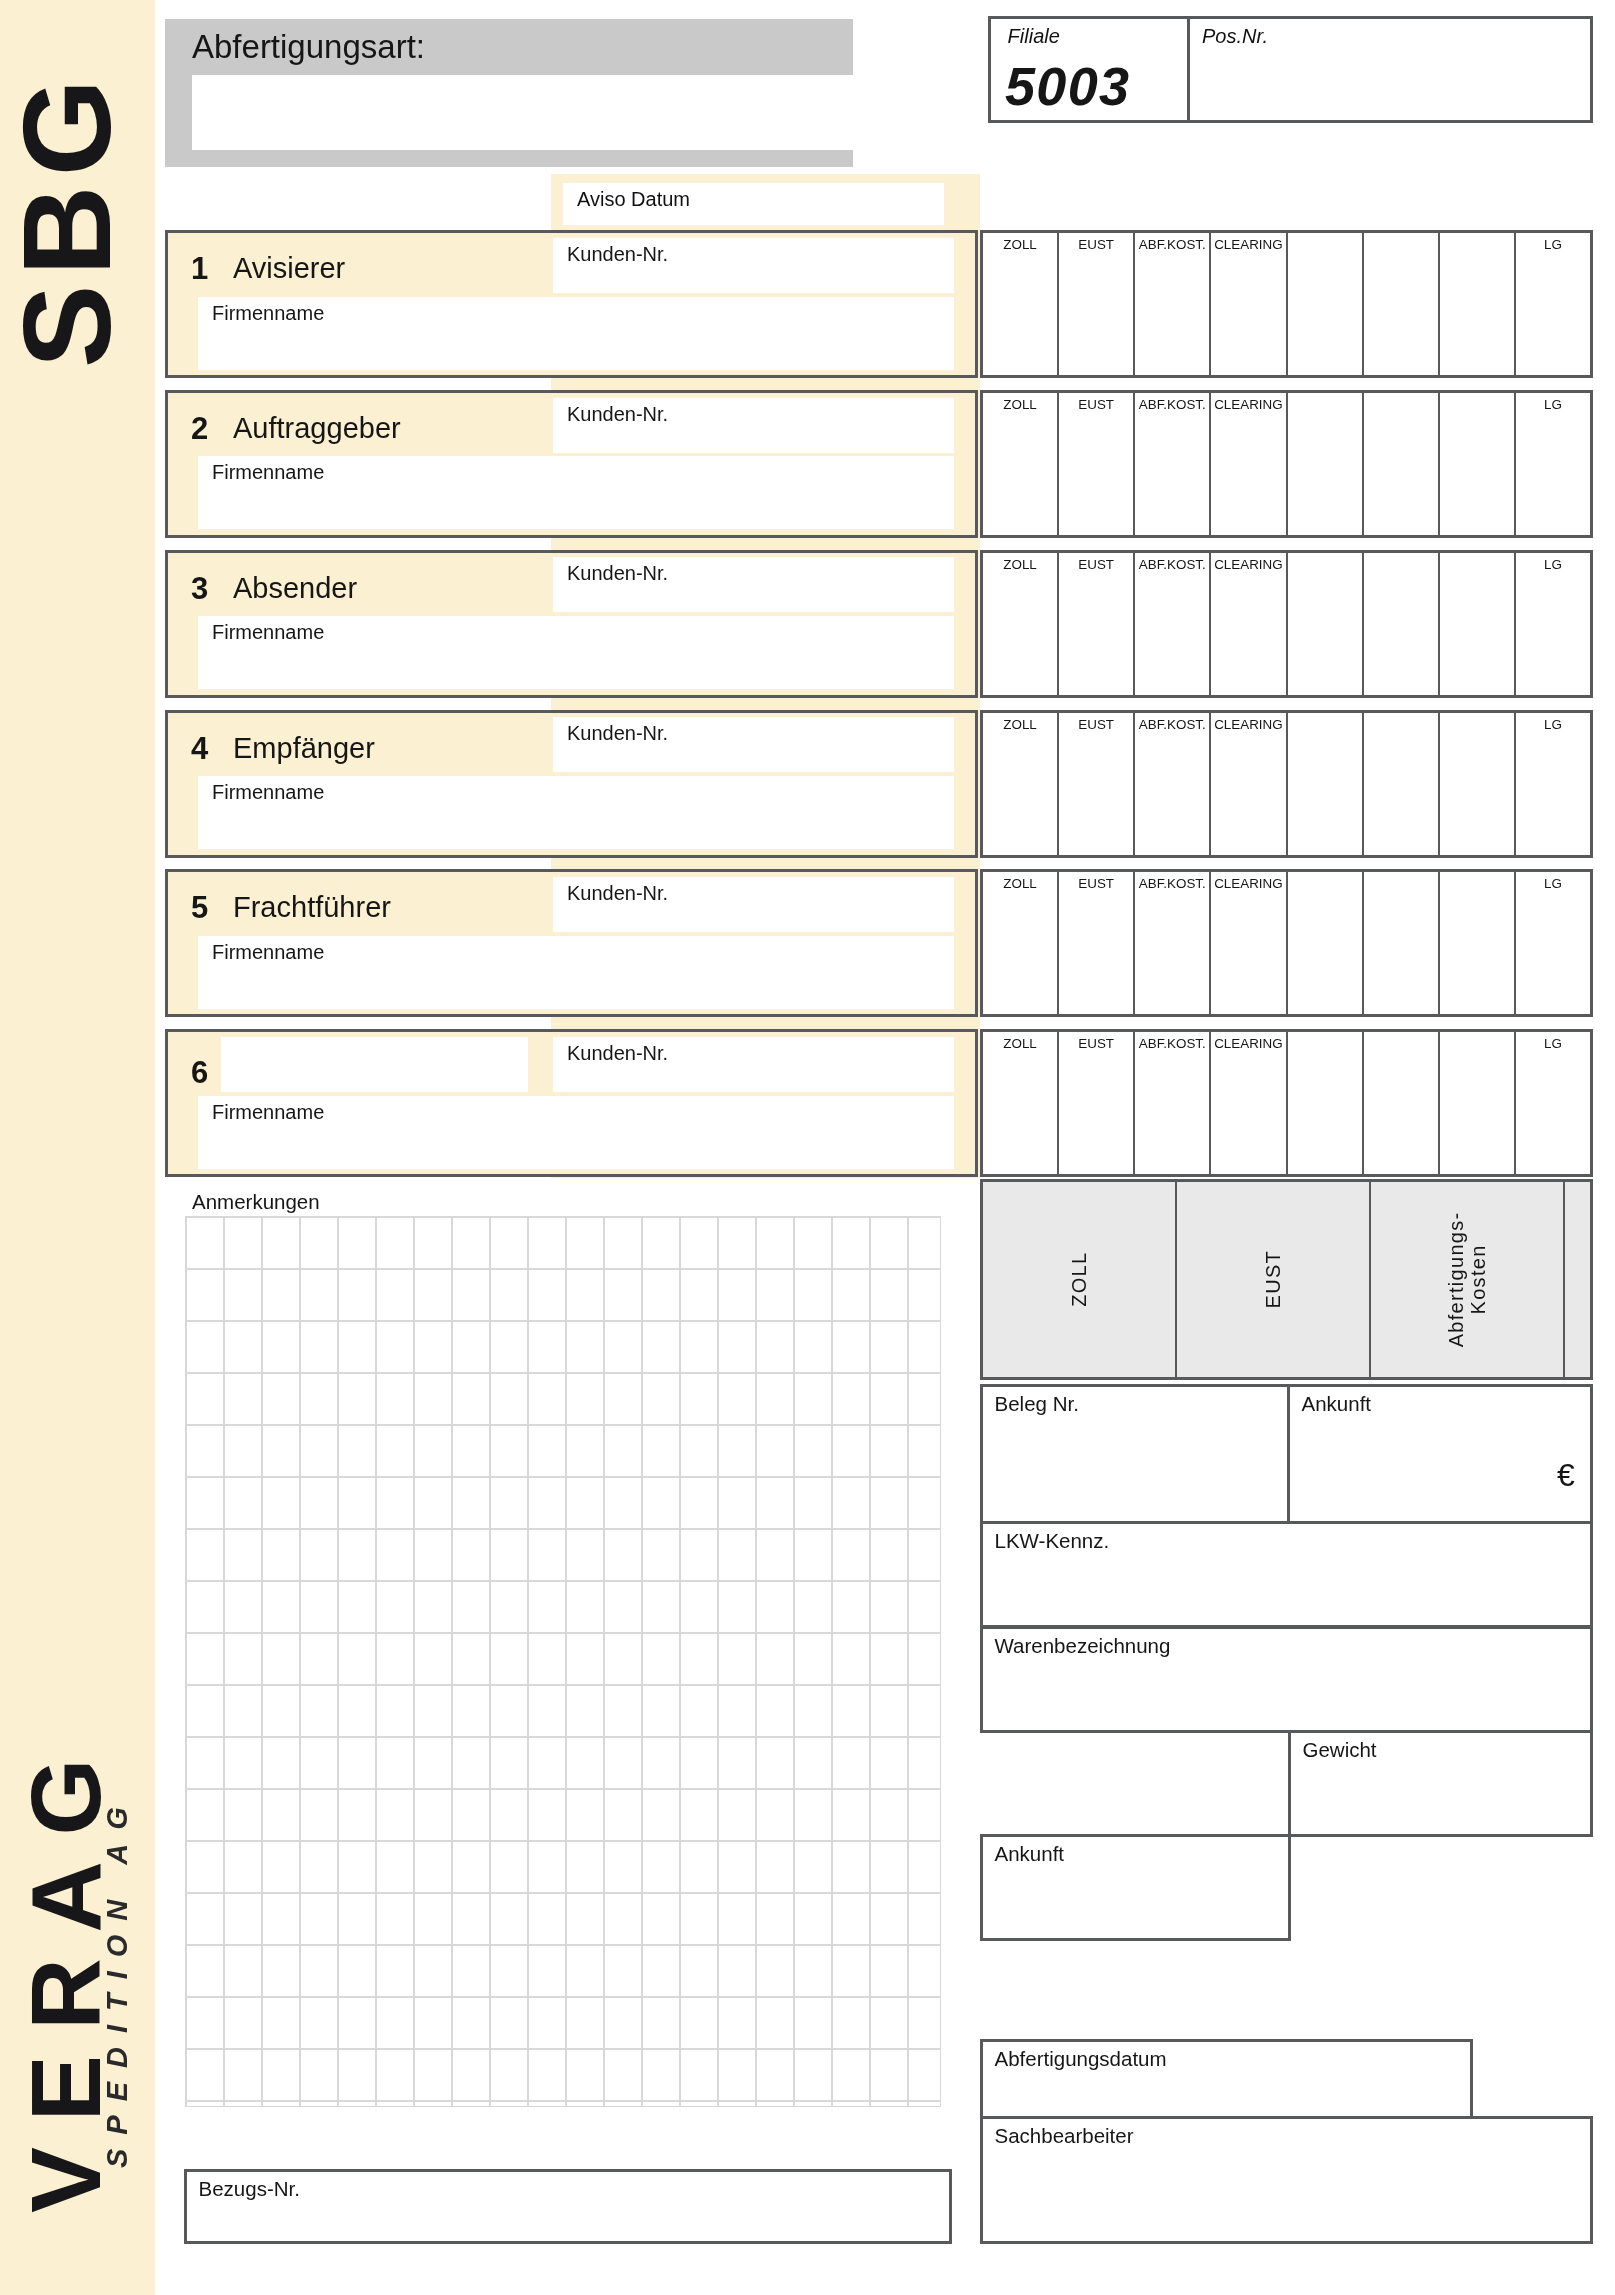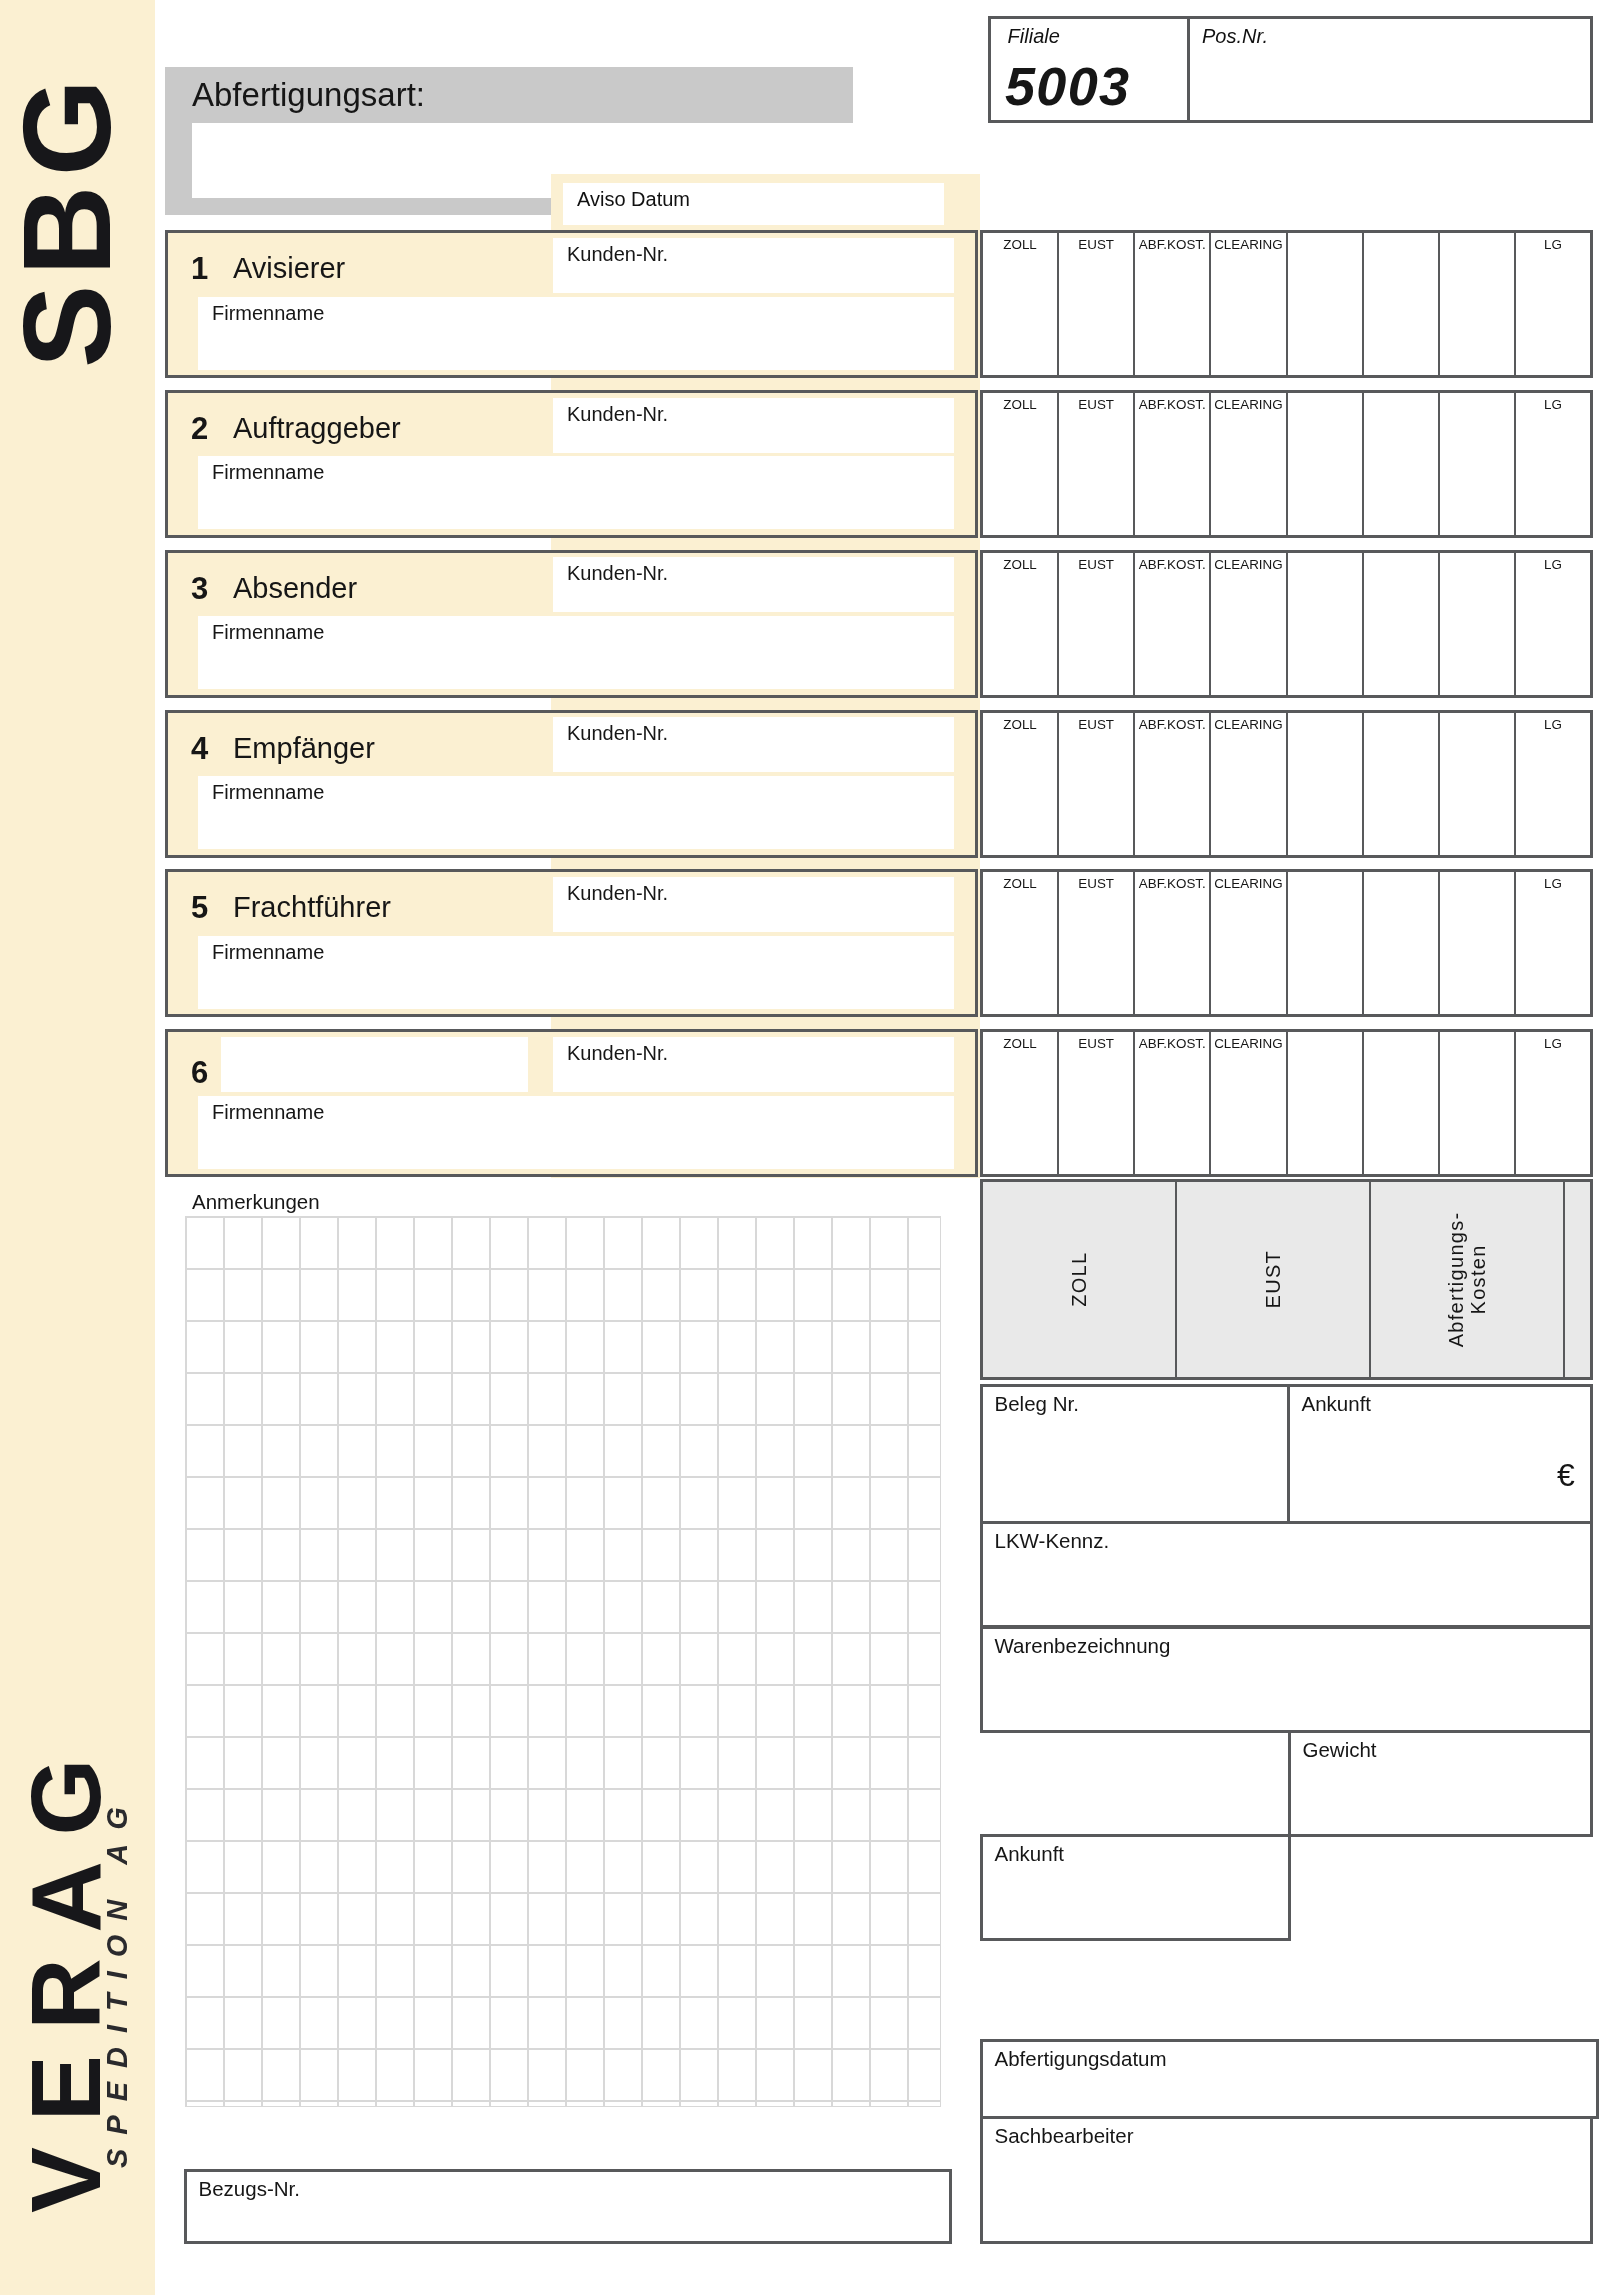--- a/index.html
+++ b/index.html
@@ -4,21 +4,21 @@
 <style>
   html,body{margin:0;padding:0;background:#fff;}
   .page{position:relative;width:1616px;height:2295px;background:#ffffff;
         font-family:"Liberation Sans", sans-serif;color:#161616;overflow:hidden;}
   .abs{position:absolute;}
   .sidebar{left:0;top:0;width:155px;height:2295px;background:#FBF0D2;}
   .vtext{position:absolute;transform-origin:left top;transform:rotate(-90deg);white-space:nowrap;color:#17171a;}
   .logo-sbg{left:19px;top:368px;font-size:125px;font-weight:bold;letter-spacing:9px;line-height:96px;}
   .logo-verag{left:27px;top:2213px;font-size:99px;font-weight:bold;letter-spacing:25.6px;line-height:77px;}
   .logo-sub{left:101px;top:2168px;font-size:29px;font-weight:bold;font-style:italic;letter-spacing:14px;color:#2a2a2d;}
-  .grayhead{left:165px;top:19px;width:688px;height:148px;background:#C9C9C9;margin-top:48px;}
+  .grayhead{left:165px;top:19px;width:688px;height:148px;background:#C9C9C9;}
   .grayhead .title{position:absolute;left:27px;top:9px;font-size:33px;}
   .grayhead .input{position:absolute;left:27px;top:56px;width:745px;height:75px;background:#fff;}
   .box{position:absolute;background:#fff;border:3.2px solid #58595b;box-sizing:border-box;}
   .lbl{font-size:20px;color:#111;}
   .fil-box{left:988px;top:16px;width:605px;height:107px;font-style:italic;}
   .fil-div{position:absolute;left:196px;top:0;width:3.2px;height:100%;background:#58595b;}
   .fil-label{position:absolute;left:16.6px;top:6.4px;}
   .fil-value{position:absolute;left:14px;top:36px;font-size:54px;font-weight:bold;letter-spacing:1.3px;}
   .pos-label{position:absolute;left:211px;top:6.4px;}
   .cream-band{left:551px;top:174px;width:429px;height:1004px;background:#FBF0D2;}
@@ -339,21 +339,21 @@
   <div class="box" style="left:980px;top:1626px;width:613px;height:107px;">
     <div class="field-label">Warenbezeichnung</div>
   </div>
   <div class="box" style="left:1288px;top:1730px;width:305px;height:107px;">
     <div class="field-label">Gewicht</div>
   </div>
   <div class="box" style="left:980px;top:1834px;width:311px;height:107px;">
     <div class="field-label">Ankunft</div>
   </div>
 
-  <div class="box" style="left:980px;top:2039px;width:619px;height:80px;">
+  <div class="box" style="left:980px;top:2039px;width:493px;height:80px;">
     <div class="field-label">Abfertigungsdatum</div>
   </div>
   <div class="box" style="left:980px;top:2116px;width:613px;height:128px;">
     <div class="field-label">Sachbearbeiter</div>
   </div>
 
   <div class="box" style="left:184px;top:2169px;width:768px;height:75px;">
     <div class="field-label">Bezugs-Nr.</div>
   </div>
 

